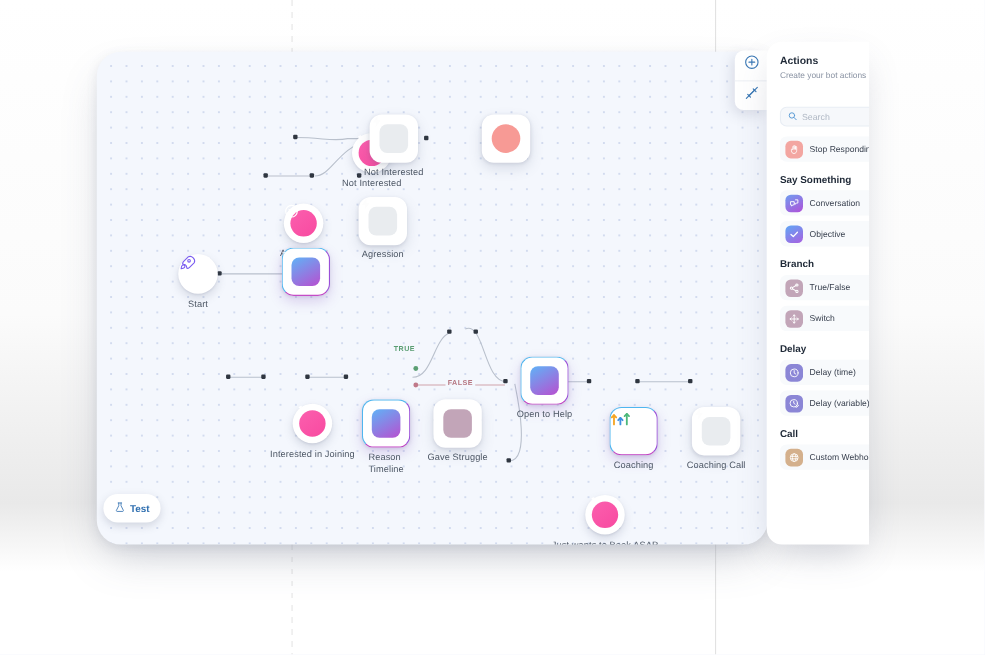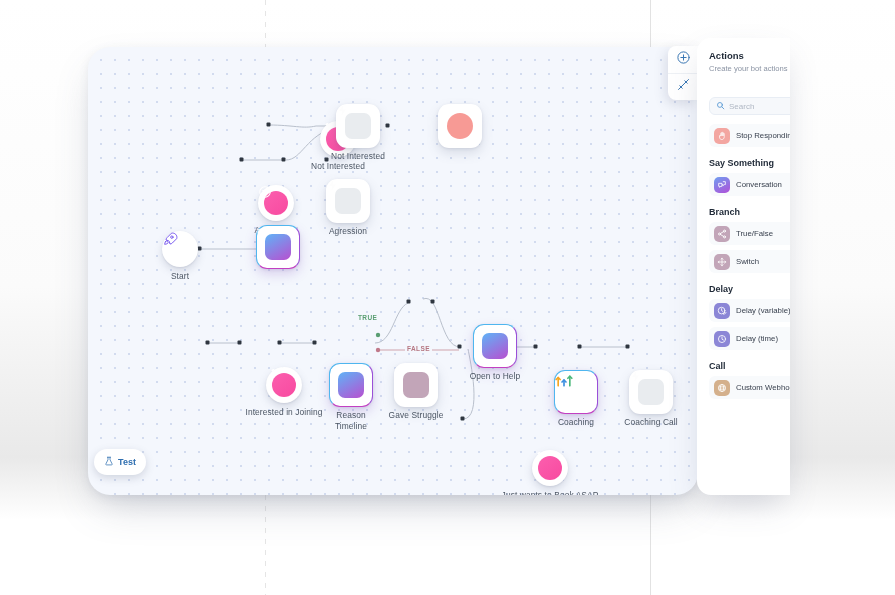--- a/index.html
+++ b/index.html
@@ -41,21 +41,21 @@
     background-position:6px 6px;
     opacity:.85;
   }
   .flow{ position:absolute; inset:0; }
   .flow svg{ position:absolute; left:0; top:0; overflow:visible; }
 
   
   .node{ position:absolute; }
   .node .cap{
     position:absolute; left:50%; transform:translateX(-50%);
-    white-space:nowrap; font-size:8.4px; color:#4b5563; letter-spacing:.1px;text-align:center;
+    white-space:nowrap; font-size:8.4px; color:#4b5563; letter-spacing:.1px;
   }
   .node .cap.two{ line-height:11px; }
 
   
   .rnode{ width:36px; height:36px; border-radius:50%;
     background:#fff; display:flex; align-items:center; justify-content:center;
     box-shadow:0 4px 9px rgba(90,100,130,.20), 0 1px 2px rgba(90,100,130,.14);}
   .rnode .disc{ width:24px;height:24px;border-radius:50%;
     display:flex;align-items:center;justify-content:center; }
   .disc-pink{ background:linear-gradient(140deg,#fb5fae,#f84aa0); }
@@ -425,20 +425,28 @@
   <div class="sb-group">Say Something</div>
   <div class="sb-item">
     <span class="sb-ico" style="background:linear-gradient(150deg,#6f9ff0,#b14fd8);">
       <svg width="10" height="10" viewBox="0 0 24 24" fill="none" stroke="#fff" stroke-width="2" stroke-linejoin="round">
           <path d="M14 4h6v7h-2.5L14 13.5V11h-1.5"></path>
           <path d="M4 8h8v7h-2.5L6 17.5V15H4z"></path>
         </svg>
     </span>
     <span class="sb-lbl">Conversation</span>
   </div>
+  <div class="sb-item">
+    <span class="sb-ico" style="background:linear-gradient(150deg,#5fa8f5,#a95fe0);">
+      <svg width="10" height="10" viewBox="0 0 24 24" fill="none" stroke="#fff" stroke-width="2.8" stroke-linecap="round" stroke-linejoin="round">
+          <path d="M5 12.5 L10 17 L19 7.5"></path>
+        </svg>
+    </span>
+    <span class="sb-lbl">Objective</span>
+  </div>
 
   <div class="sb-group">Branch</div>
   <div class="sb-item">
     <span class="sb-ico" style="background:#c2a5b8;">
       <svg width="10" height="10" viewBox="0 0 24 24" fill="none" stroke="#fff" stroke-width="2.2" stroke-linecap="round">
           <circle cx="18" cy="5" r="2.4"></circle>
           <circle cx="6" cy="12" r="2.4"></circle>
           <circle cx="18" cy="19" r="2.4"></circle>
           <path d="M8.2 10.8 L15.8 6.2"></path>
           <path d="M8.2 13.2 L15.8 17.8"></path>
@@ -456,35 +464,35 @@
           <path d="M9.5 18.5 12 21l2.5-2.5"></path>
         </svg>
     </span>
     <span class="sb-lbl">Switch</span>
   </div>
 
   <div class="sb-group">Delay</div>
   <div class="sb-item">
     <span class="sb-ico" style="background:#8b86d6;">
       <svg width="10" height="10" viewBox="0 0 24 24" fill="none" stroke="#fff" stroke-width="2" stroke-linecap="round">
+          <circle cx="12" cy="12" r="8.5"></circle>
+          <path d="M12 7v5.5l3.5 2"></path>
+        </svg>
+    </span>
+    <span class="sb-lbl">Delay (time)</span>
+  </div>
+  <div class="sb-item">
+    <span class="sb-ico" style="background:#8b86d6;">
+      <svg width="10" height="10" viewBox="0 0 24 24" fill="none" stroke="#fff" stroke-width="2" stroke-linecap="round">
           <circle cx="11" cy="11" r="8"></circle>
           <path d="M11 6.5V11l3 2"></path>
           <path d="M16 17.5l3.5-3.5 2 2L18 19.5h-2z"></path>
         </svg>
     </span>
     <span class="sb-lbl">Delay (variable)</span>
-  </div>
-  <div class="sb-item">
-    <span class="sb-ico" style="background:#8b86d6;">
-      <svg width="10" height="10" viewBox="0 0 24 24" fill="none" stroke="#fff" stroke-width="2" stroke-linecap="round">
-          <circle cx="12" cy="12" r="8.5"></circle>
-          <path d="M12 7v5.5l3.5 2"></path>
-        </svg>
-    </span>
-    <span class="sb-lbl">Delay (time)</span>
   </div>
 
   <div class="sb-group">Call</div>
   <div class="sb-item">
     <span class="sb-ico" style="background:#d4b08c;">
       <svg width="10" height="10" viewBox="0 0 24 24" fill="none" stroke="#fff" stroke-width="1.9">
           <circle cx="12" cy="12" r="8.5"></circle>
           <ellipse cx="12" cy="12" rx="4" ry="8.5"></ellipse>
           <path d="M3.8 9.3h16.4M3.8 14.7h16.4"></path>
         </svg>

